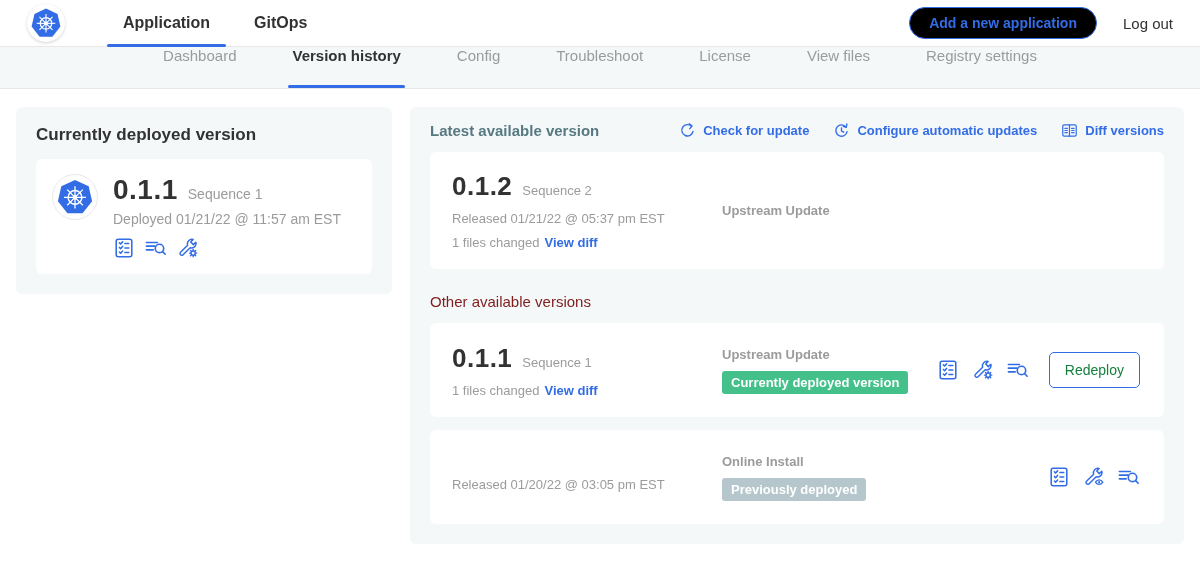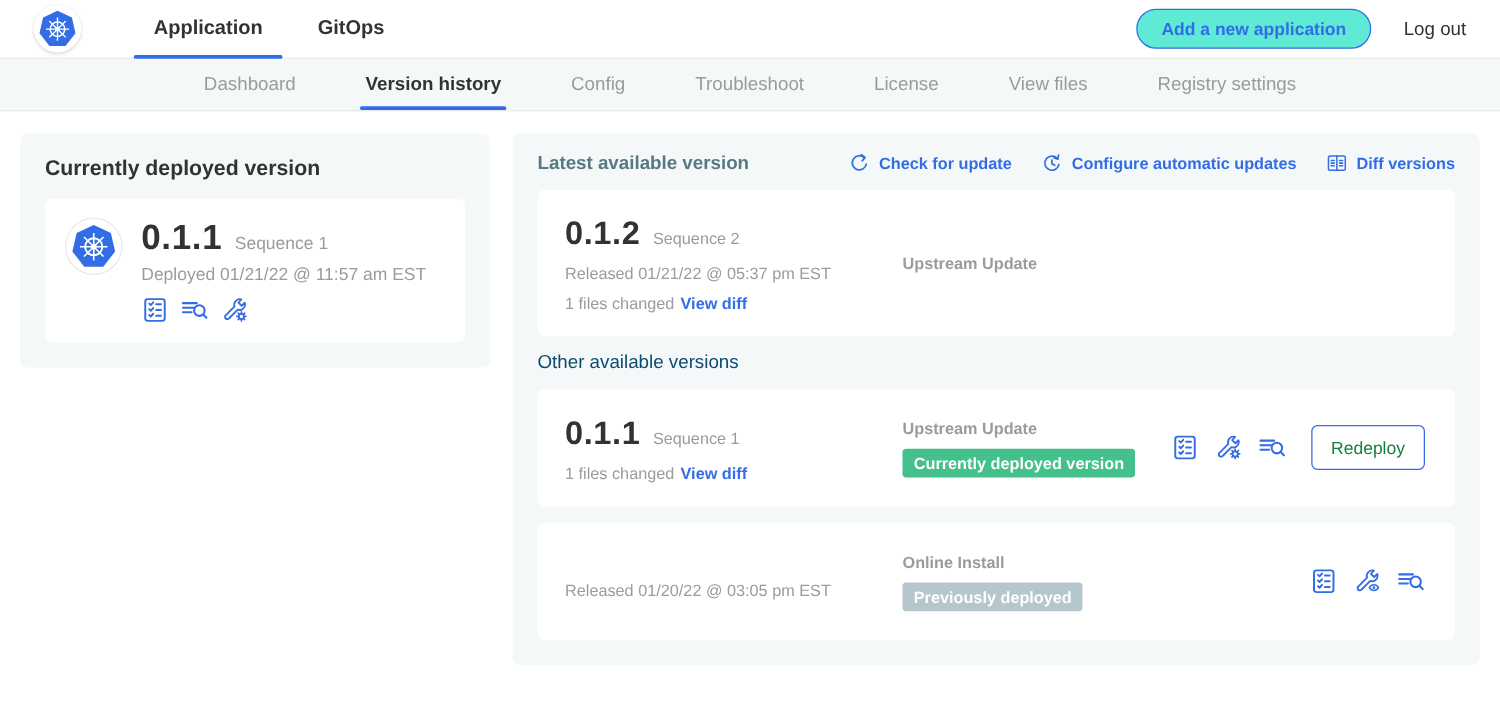--- a/index.html
+++ b/index.html
@@ -8,26 +8,26 @@
 
   
   .navbar { height:47px; display:flex; align-items:center; padding:0 27px; border-bottom:1px solid #e8e8e8; background:#fff;justify-content:flex-end; }
   .logo-wrap { width:38px; height:38px; border-radius:50%; background:#fff; box-shadow:0 1px 3px rgba(0,0,0,.18); display:flex; align-items:center; justify-content:center; }
   .logo-wrap svg { width:32px; height:32px; }
   .nav-tabs { display:flex; height:100%; margin-left:36px; }
   .nav-tab { position:relative; display:flex; align-items:center; padding:0 22px; font-size:16px; font-weight:600; color:#323232; cursor:pointer; }
   .nav-tab.active { font-weight:700; }
   .nav-tab.active::after { content:""; position:absolute; left:6px; right:6px; bottom:-1px; height:3px; background:#326de6; border-radius:2px; }
   .nav-right { margin-left:auto; display:flex; align-items:center; }
-  .add-app-btn { border:1px solid #326de6; background:#5eead4; color:#326de6; font-weight:700; font-size:14px; padding:7px 19px; border-radius:18px; cursor:pointer; font-family:inherit; }
+  .add-app-btn { border:1px solid #326de6; background:#000000; color:#326de6; font-weight:700; font-size:14px; padding:7px 19px; border-radius:18px; cursor:pointer; font-family:inherit; }
   .logout { margin-left:26px; font-size:15px; color:#323232; cursor:pointer; }
 
   
   .subnav { height:42px; background:#f5f8f9; border-bottom:1px solid #e8e8e8; display:flex; justify-content:center; gap:56px; }
-  .subnav-item { position:relative; display:flex; align-items:center; font-size:15px; color:#9b9b9b; cursor:pointer; }
+  .subnav-item { position:relative; display:flex; align-items:flex-start; font-size:15px; color:#9b9b9b; cursor:pointer; }
   .subnav-item.active { color:#323232; font-weight:600; }
   .subnav-item.active::after { content:""; position:absolute; left:-4px; right:-4px; bottom:0; height:3px; background:#326de6; border-radius:2px; }
 
   
   .main { display:flex; align-items:flex-start; gap:18px; padding:18px 16px; }
 
   .panel { background:#f5f8f9; border-radius:6px; }
   .left-panel { width:376px; padding:18px 20px 20px; }
   .left-title { font-size:17px; font-weight:700; color:#323232; }
   .deployed-card { background:#fff; border-radius:6px; margin-top:14px; padding:15px 16px; display:flex; gap:15px; }
@@ -56,21 +56,21 @@
   .files-line { font-size:13px; color:#9b9b9b; margin-top:9px; }
   .view-diff { color:#326de6; font-weight:700; margin-left:5px; cursor:pointer; }
   .vc-mid { flex:1; padding-left:22px; }
   .source { font-size:13px; font-weight:600; color:#9b9b9b; }
   .badge { display:inline-block; margin-top:9px; padding:4px 9px; border-radius:3px; color:#fff; font-size:13px; font-weight:600; }
   .badge-green { background:#44c08b; }
   .badge-gray { background:#b5c6cc; }
   .vc-right { display:flex; align-items:center; gap:13px; padding-right:2px; }
   .btn-solid { background:#326de6; color:#fff; border:none; font-weight:700; font-size:14px; padding:10px 19px; border-radius:5px; cursor:pointer; margin-left:7px; font-family:inherit; }
   .btn-outline { background:#fff; color:#15803d; border:1.5px solid #326de6; font-weight:400; font-size:14px; padding:9px 15px; border-radius:5px; cursor:pointer; margin-left:7px; font-family:inherit; }
-  .other-header { margin-top:12px; font-size:15px; color:#0c4a6e; }
+  .other-header { margin-top:24px; font-size:15px; color:#7f1d1d; }
 </style>
 </head>
 <body>
 
 <svg width="0" height="0" style="position:absolute">
   <defs>
     <g id="k8s-logo">
       <polygon points="50,5 86,22 95,61 70,93 30,93 5,61 14,22" fill="#326de6"></polygon>
       <circle cx="50" cy="51" r="18" fill="none" stroke="#fff" stroke-width="4"></circle>
       <g stroke="#fff" stroke-width="3.4">

